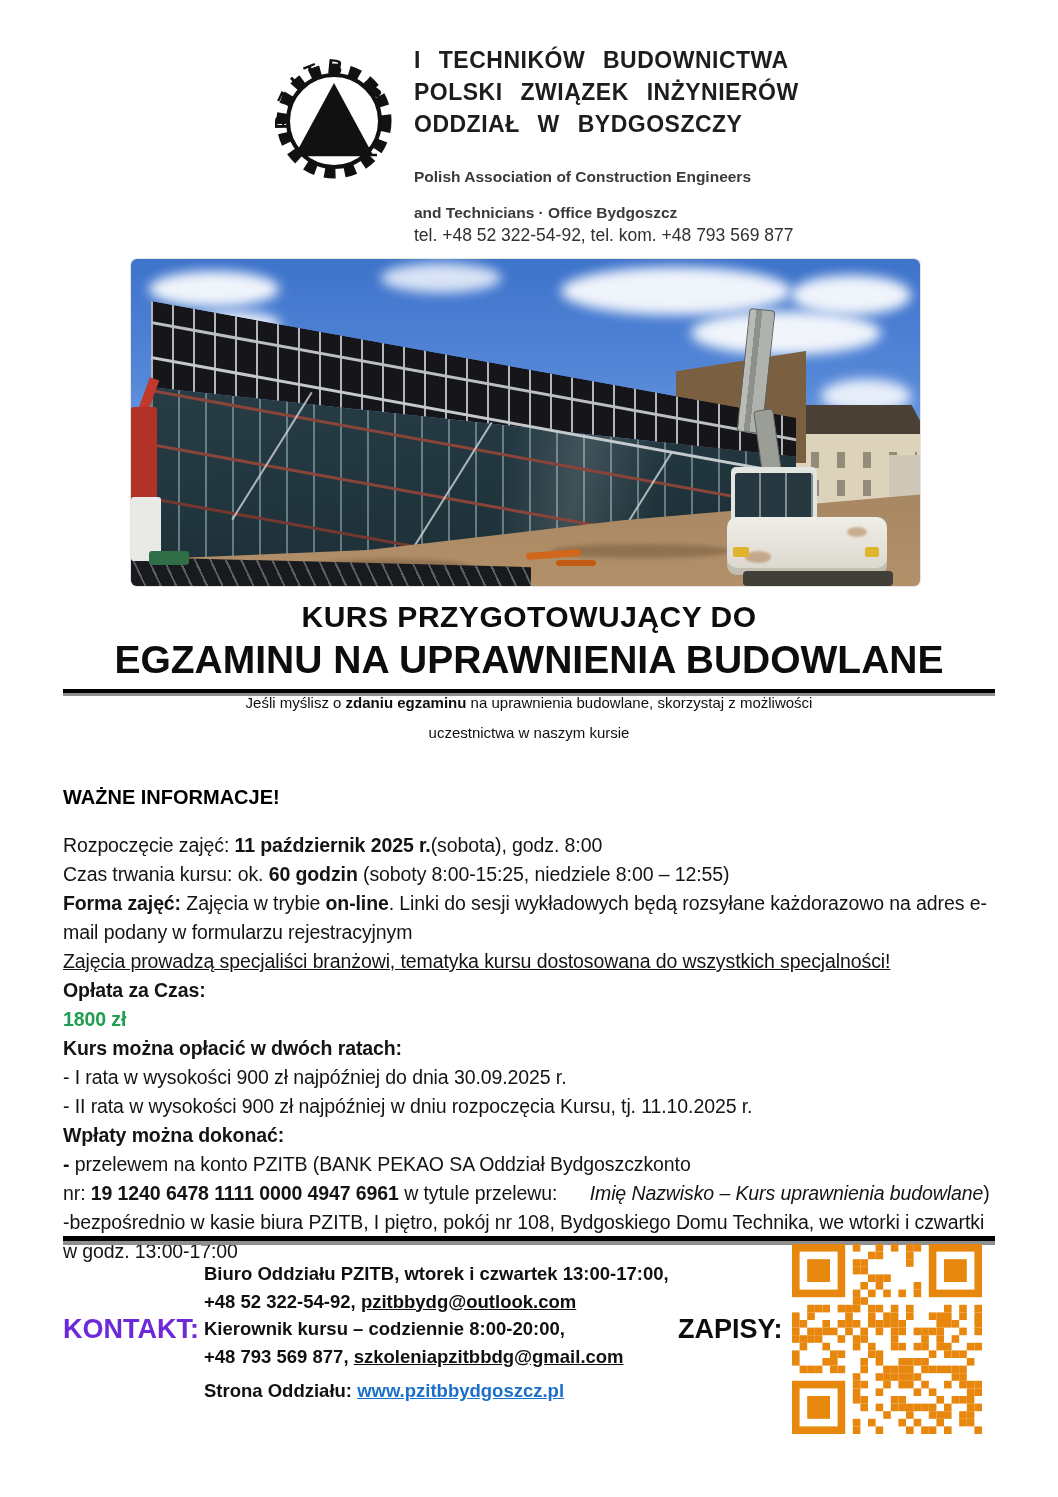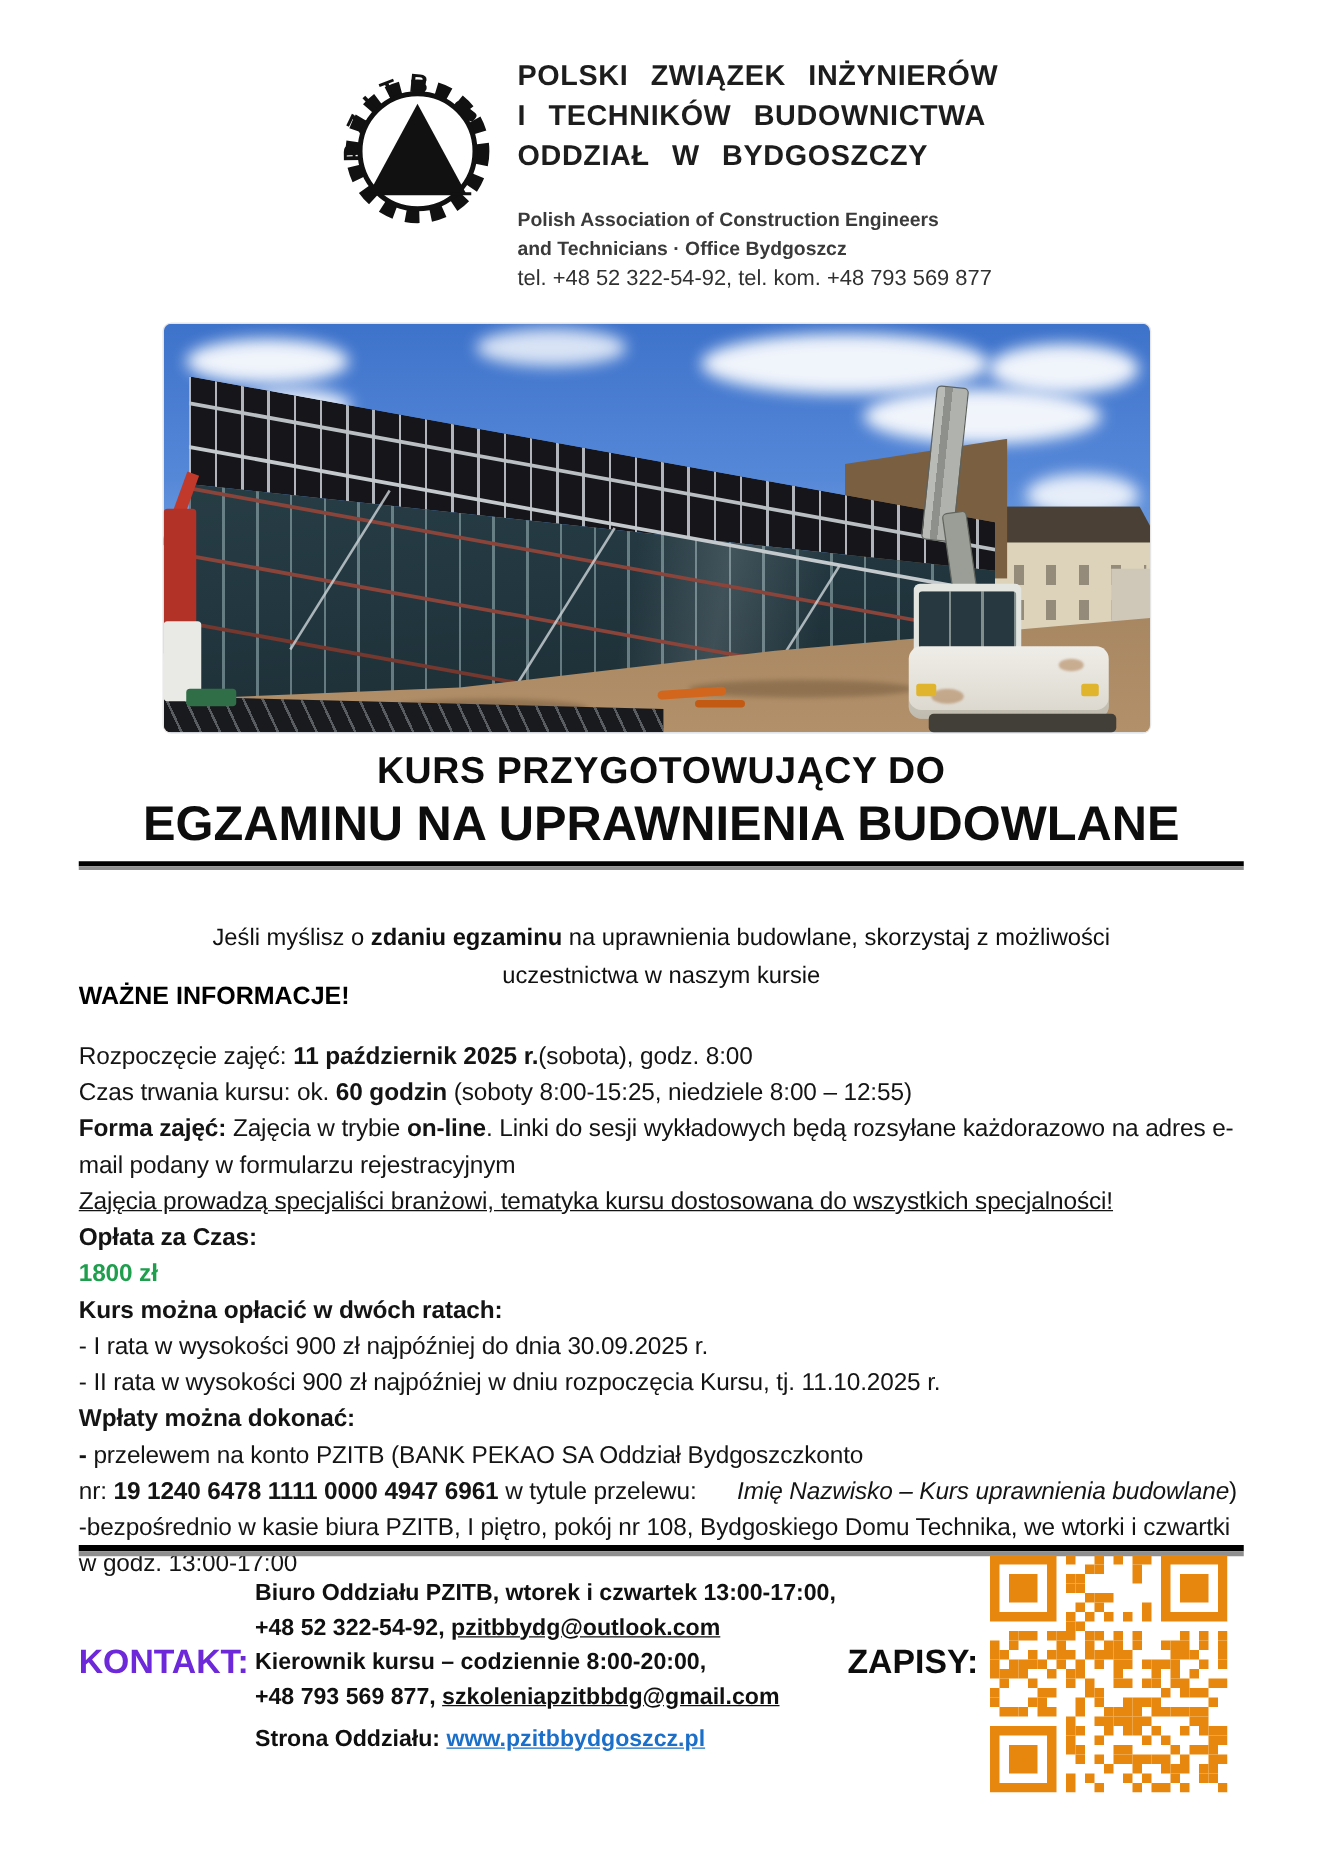--- a/index.html
+++ b/index.html
@@ -67,22 +67,22 @@
   .rust{background:#a87444;opacity:.5;border-radius:50%;filter:blur(1px);}
   .marker{background:#e0b42c;border-radius:2px;}
   .exc-tracks{left:612px;top:312px;width:150px;height:15px;background:#413f38;border-radius:4px;}
 
   
   .title-block{position:absolute;left:63px;top:599px;width:932px;text-align:center;color:#0d0d0d;}
   .title1{font-size:30px;font-weight:bold;letter-spacing:.5px;line-height:36px;}
   .title2{font-size:39px;font-weight:bold;letter-spacing:0;line-height:46px;margin-top:2px;white-space:nowrap;}
   .divider{position:absolute;left:63px;width:932px;height:0;}
   .title-divider{top:689px;border-top:4px solid #000;border-bottom:3px solid #8f8f8f;}
-  .subtitle{position:absolute;left:38px;top:736px;width:982px;text-align:center;
-            font-size:19px;line-height:30px;color:#101010;}
+  .subtitle{position:absolute;left:38px;top:688px;width:982px;text-align:center;
+            font-size:15px;line-height:30px;color:#101010;}
 
   
   .important{position:absolute;left:63px;top:786px;font-size:20px;font-weight:bold;color:#000000;}
   .body-text{position:absolute;left:63px;top:831px;width:934px;font-size:19.5px;
              line-height:29px;letter-spacing:-.1px;color:#141414;}
   .body-text p{margin:0;}
   .b{font-weight:bold;}
   .i{font-style:italic;margin-left:27px;}
   .u{text-decoration:underline;}
   .green{color:#1f9e4d;font-weight:bold;}
@@ -112,25 +112,25 @@
       <line x1="17" y1="100" x2="103" y2="100" stroke="#111" stroke-width="2.5"></line>
       <rect x="88" y="30" width="20" height="8" rx="3" fill="#111" transform="rotate(38 98 34)"></rect>
       <path id="logo-arc" d="M18 78 A 44 44 0 0 1 98 42" fill="none"></path>
       <text font-family="Liberation Sans, sans-serif" font-size="21" font-weight="bold" fill="#111" letter-spacing="7">
         <textPath href="#logo-arc" startOffset="4">PZITB</textPath>
       </text>
     </svg>
   </div>
 
   <div class="org-block">
+    <div class="org-line">I TECHNIKÓW BUDOWNICTWA</div>
     <div class="org-line">POLSKI ZWIĄZEK INŻYNIERÓW</div>
-    <div class="org-line">I TECHNIKÓW BUDOWNICTWA</div>
     <div class="org-line">ODDZIAŁ W BYDGOSZCZY</div>
     <div class="org-en">Polish Association of Construction Engineers</div>
-    <div class="org-en" style="margin-top:3px">and Technicians · Office Bydgoszcz</div>
+    <div class="org-en" style="margin-top:16px">and Technicians · Office Bydgoszcz</div>
     <div class="addr-line">tel. +48 52 322-54-92, tel. kom. +48 793 569 877</div>
   </div>
 
   <div class="photo">
     <div class="sky"></div>
     <div class="cloud" style="left:430px;top:8px;width:230px;height:48px"></div>
     <div class="cloud" style="left:560px;top:52px;width:190px;height:44px"></div>
     <div class="cloud" style="left:660px;top:16px;width:120px;height:40px"></div>
     <div class="cloud" style="left:18px;top:12px;width:130px;height:36px"></div>
     <div class="cloud" style="left:60px;top:52px;width:90px;height:28px;opacity:.85"></div>

